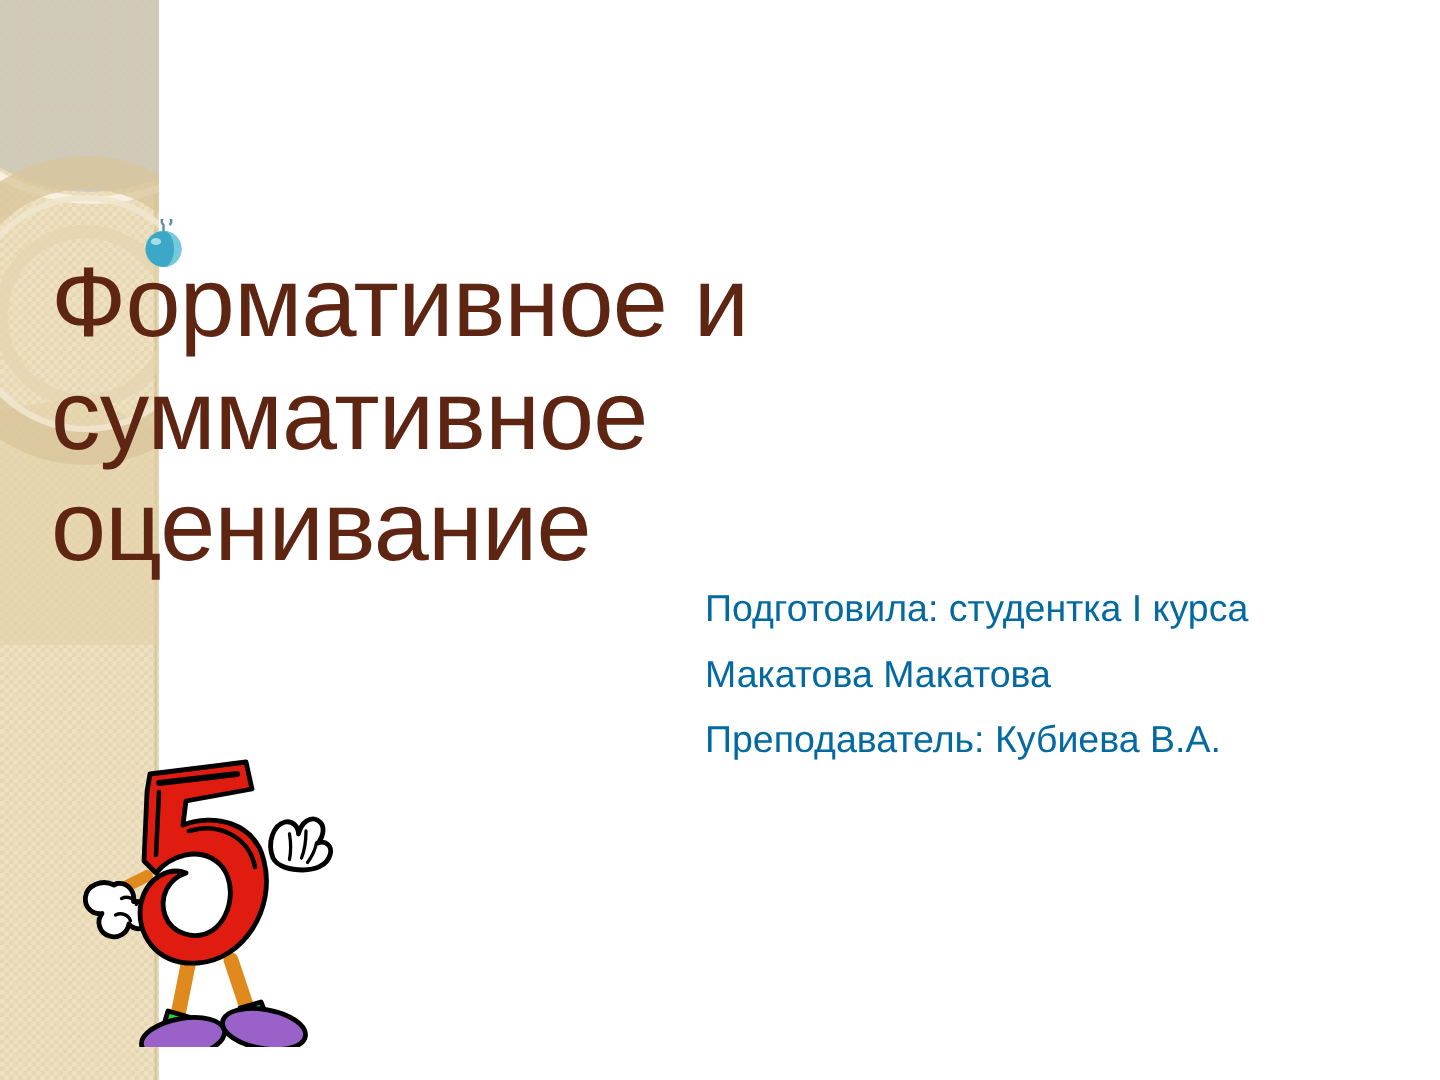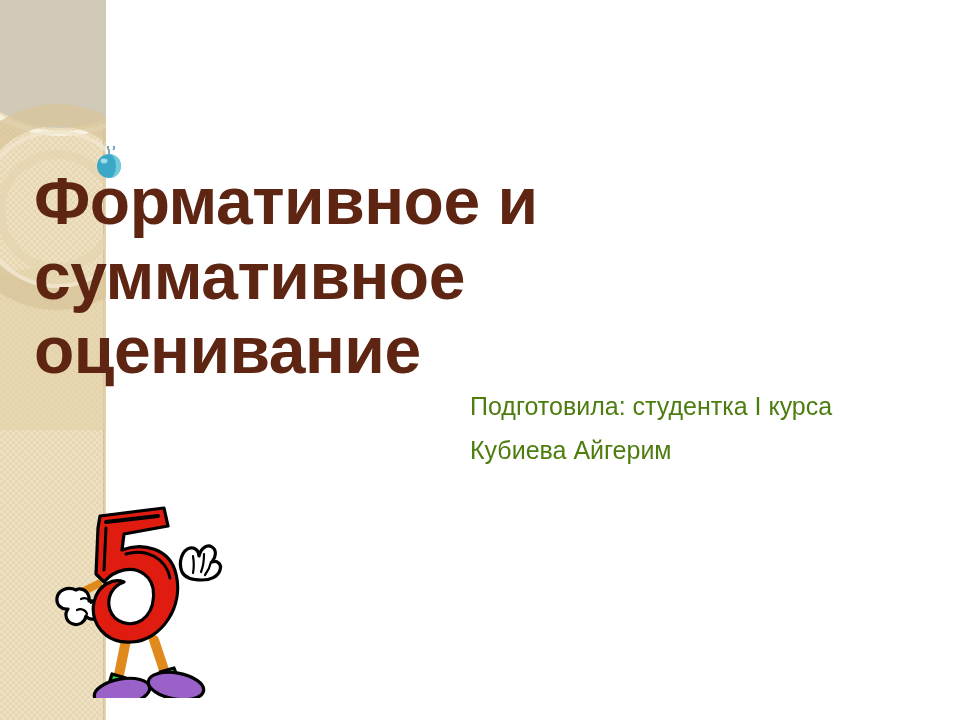--- a/index.html
+++ b/index.html
@@ -141,32 +141,32 @@
 
   
   .title {
     position: absolute;
     left: 34px;
     top: 120px;
     width: 640px;
     color: #5e2612;
     font-size: 66px;
     line-height: 1.13;
-    font-weight: bold;
+    font-weight: normal;
     letter-spacing: -0.5px;
     white-space: pre-line;
   }
 
   
   .body-block {
     position: absolute;
     left: 470px;
     top: 392px;
     width: 470px;
-    color: #4d7c0f;
+    color: #0369a1;
     font-size: 25px;
     line-height: 1.18;
   }
   .body-line {
     margin: 0 0 14px 0;
   }
   .body-line:last-child {
     margin-bottom: 0;
   }
 
@@ -206,21 +206,22 @@
       <circle cx="17" cy="20" r="12" fill="#3ba8c8"></circle>
       <path d="M17 8 A12 12 0 0 1 17 32 A7 12 0 0 0 17 8 Z" fill="#7fd0e0" opacity="0.85"></path>
       <ellipse cx="12" cy="15" rx="3.4" ry="2.4" fill="#bfeaf3" opacity="0.8"></ellipse>
     </svg>
   </div>
 
   <h1 class="title">Формативное и суммативное оценивание</h1>
 
   <div class="body-block">
     <p class="body-line">Подготовила: студентка I курса</p>
-    <p class="body-line">Кубиева Айгерим</p>
+    <p class="body-line">Макатова Макатова</p>
+    <p class="body-line">Преподаватель: Кубиева В.А.</p>
   </div>
 
   <div class="clipart">
     <svg width="170" height="200" viewBox="0 0 170 200" xmlns="http://www.w3.org/2000/svg">
       <g stroke="#000000" stroke-width="3.2" stroke-linejoin="round" stroke-linecap="round">
 
         <path d="M44 86 L28 94 L20 99" fill="none" stroke-width="8" stroke="#e08a1e"></path>
 
         <g fill="#ffffff">
           <path d="M22 92 C14 88 4 92 3 100 C2 107 8 112 14 111

